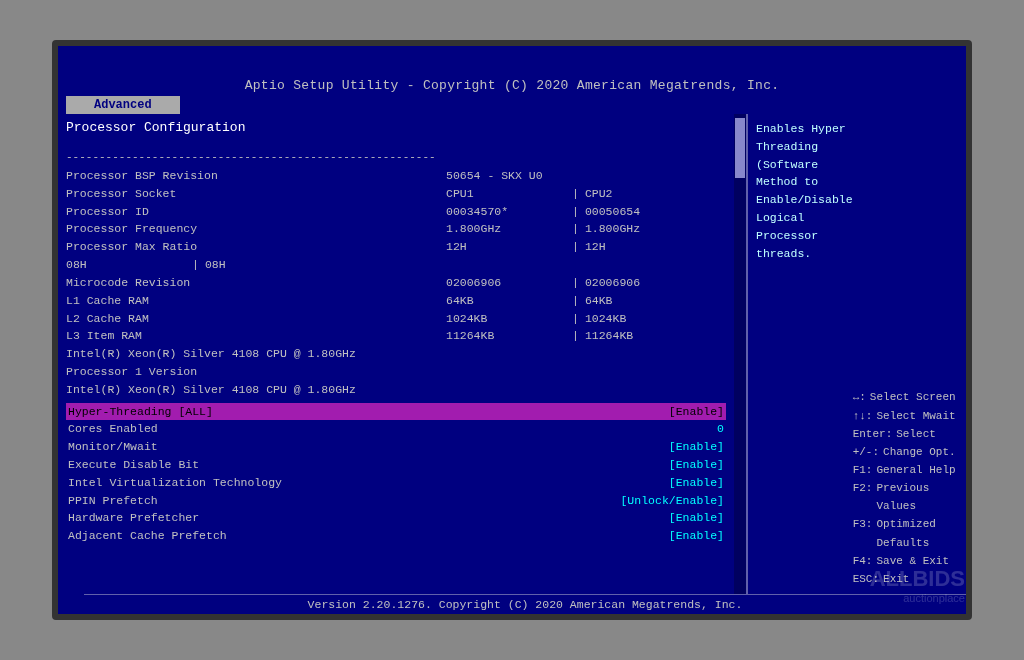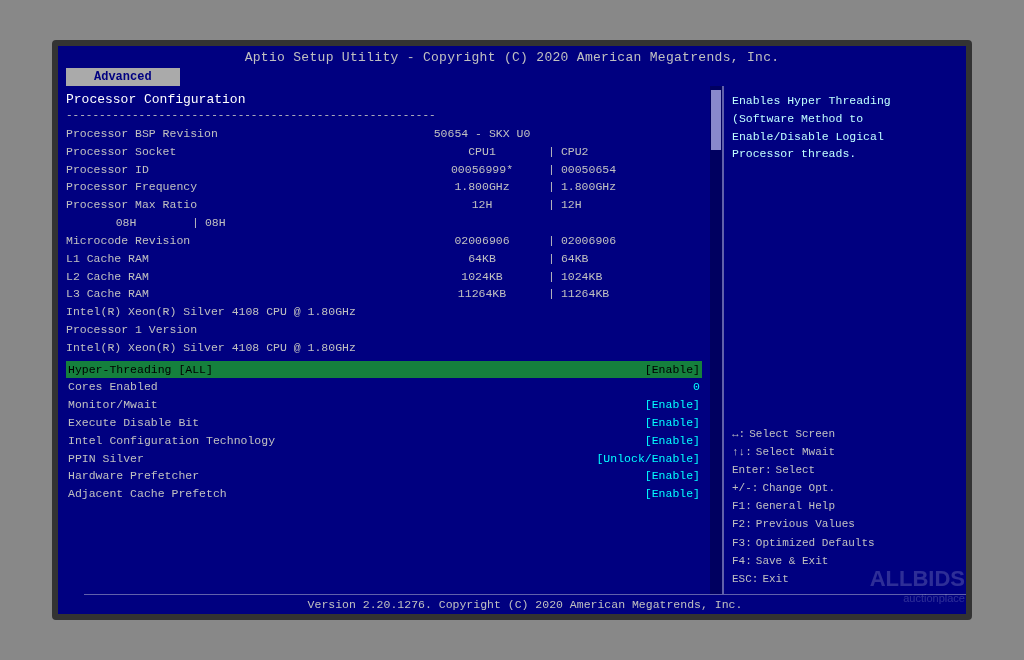--- a/index.html
+++ b/index.html
@@ -33,20 +33,21 @@
       flex-direction: column;
       overflow: hidden;
     }
     .title-bar {
       background: #000080;
       color: #c0c0c0;
       text-align: center;
       padding: 4px 0 0 0;
       font-size: 13px;
       letter-spacing: 0.3px;
+      margin-top: 28px;
     }
     .tab-bar {
       background: #000080;
       padding: 2px 0 0 8px;
       margin-top: 1px;
     }
     .tab-active {
       display: inline-block;
       background: #aaaaaa;
       color: #000080;
@@ -61,21 +62,21 @@
     }
     .left-panel {
       flex: 1;
       padding: 6px 8px;
       overflow: hidden;
       color: #c0c0c0;
     }
     .section-title {
       color: #ffffff;
       font-size: 13px;
-      margin-bottom: 2px;
+      margin-bottom: 16px;
     }
     .divider {
       color: #c0c0c0;
       font-size: 11px;
       margin-bottom: 4px;
     }
     .config-row {
       display: flex;
       justify-content: space-between;
       font-size: 11.5px;
@@ -85,61 +86,61 @@
     .config-row .label {
       min-width: 200px;
     }
     .config-row .values {
       display: flex;
       gap: 6px;
       min-width: 280px;
     }
     .config-row .val1 {
       min-width: 120px;
-      text-align: center;
+      text-align: left;
     }
     .config-row .sep {
       color: #c0c0c0;
     }
     .config-row .val2 {
       min-width: 100px;
     }
     .processor-ver {
       font-size: 11.5px;
       line-height: 1.55;
       color: #c0c0c0;
     }
     .highlighted-row {
-      background: #15803d;
+      background: #a21caf;
       color: #000000;
       display: flex;
       justify-content: space-between;
       font-size: 11.5px;
       line-height: 1.55;
       padding: 0 2px;
     }
     .option-row {
       display: flex;
       justify-content: space-between;
       font-size: 11.5px;
       line-height: 1.55;
       color: #c0c0c0;
       padding: 0 2px;
     }
     .option-val {
       color: #00ffff;
     }
     .right-panel {
-      width: 244px;
+      width: 220px;
       padding: 6px 8px;
       color: #c0c0c0;
       font-size: 11.5px;
       border-left: 2px solid #6060aa;
       display: flex;
-      flex-direction: column;
+      flex-direction: row;
     }
     .help-text {
       color: #c0ffff;
       font-size: 11.5px;
       line-height: 1.55;
       flex: 1;
     }
     .scrollbar-area {
       width: 12px;
       background: #000060;
@@ -220,21 +221,21 @@
           <span class="label">Processor Socket</span>
           <span class="values">
             <span class="val1">CPU1</span>
             <span class="sep">|</span>
             <span class="val2">CPU2</span>
           </span>
         </div>
         <div class="config-row">
           <span class="label">Processor ID</span>
           <span class="values">
-            <span class="val1">00056999*</span>
+            <span class="val1">00034570*</span>
             <span class="sep">|</span>
             <span class="val2">00050654</span>
           </span>
         </div>
         <div class="config-row">
           <span class="label">Processor Frequency</span>
           <span class="values">
             <span class="val1">1.800GHz</span>
             <span class="sep">|</span>
             <span class="val2">1.800GHz</span>
@@ -273,21 +274,21 @@
         </div>
         <div class="config-row">
           <span class="label">L2 Cache RAM</span>
           <span class="values">
             <span class="val1">1024KB</span>
             <span class="sep">|</span>
             <span class="val2">1024KB</span>
           </span>
         </div>
         <div class="config-row">
-          <span class="label">L3 Cache RAM</span>
+          <span class="label">L3 Item RAM</span>
           <span class="values">
             <span class="val1">11264KB</span>
             <span class="sep">|</span>
             <span class="val2">11264KB</span>
           </span>
         </div>
 
         <div class="processor-ver"> Intel(R) Xeon(R) Silver 4108 CPU @ 1.80GHz</div>
         <div class="processor-ver">Processor 1 Version</div>
         <div class="processor-ver"> Intel(R) Xeon(R) Silver 4108 CPU @ 1.80GHz</div>
@@ -305,25 +306,25 @@
         </div>
         <div class="option-row">
           <span>Monitor/Mwait</span>
           <span class="option-val">[Enable]</span>
         </div>
         <div class="option-row">
           <span>Execute Disable Bit</span>
           <span class="option-val">[Enable]</span>
         </div>
         <div class="option-row">
-          <span>Intel Configuration Technology</span>
-          <span class="option-val">[Enable]</span>
-        </div>
-        <div class="option-row">
-          <span>PPIN Silver</span>
+          <span>Intel Virtualization Technology</span>
+          <span class="option-val">[Enable]</span>
+        </div>
+        <div class="option-row">
+          <span>PPIN Prefetch</span>
           <span class="option-val">[Unlock/Enable]</span>
         </div>
         <div class="option-row">
           <span>Hardware Prefetcher</span>
           <span class="option-val">[Enable]</span>
         </div>
         <div class="option-row">
           <span>Adjacent Cache Prefetch</span>
           <span class="option-val">[Enable]</span>
         </div>

